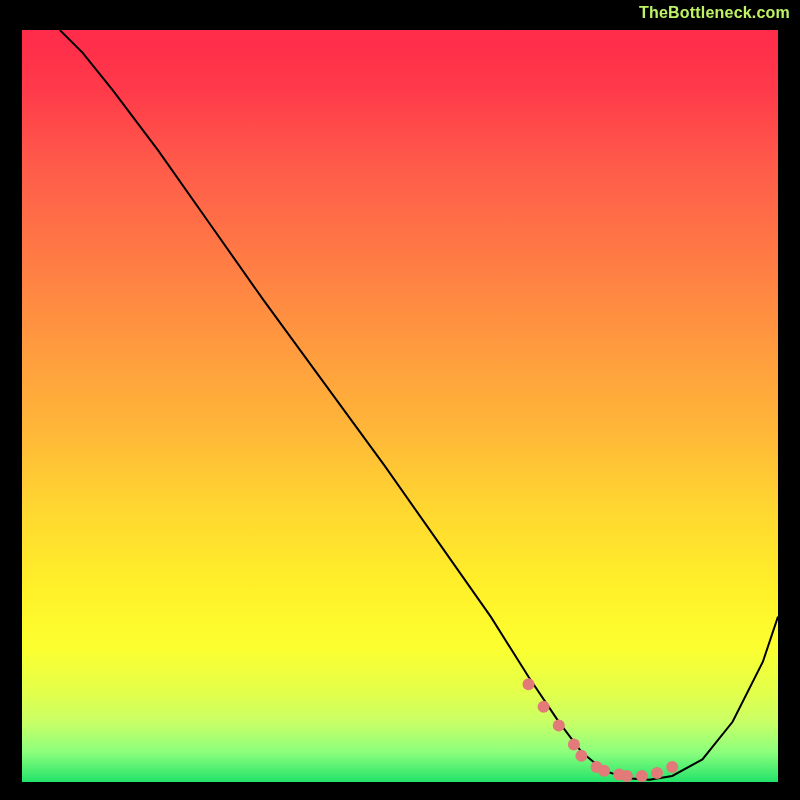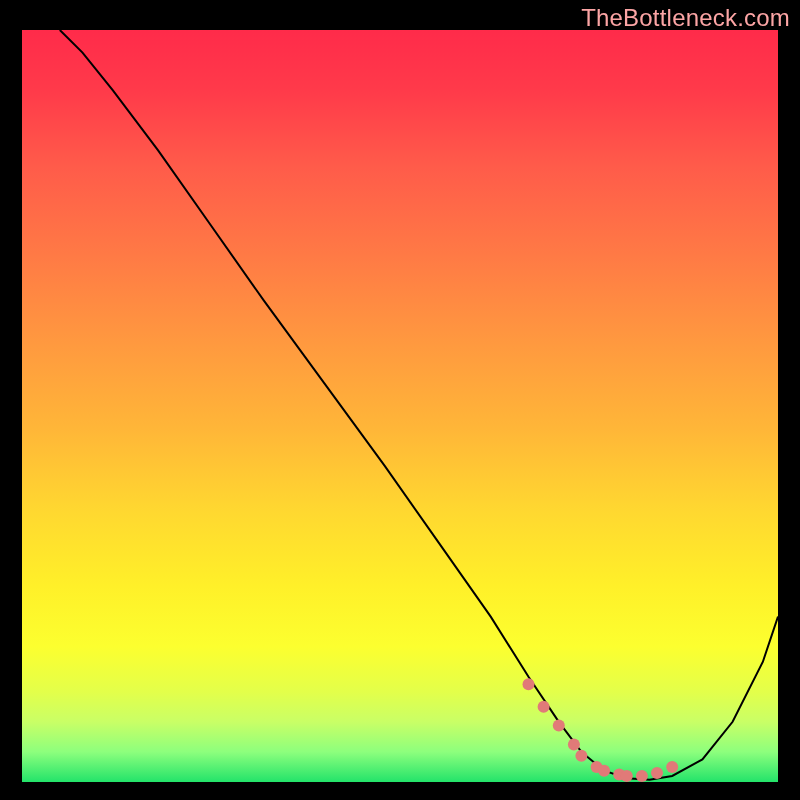--- a/index.html
+++ b/index.html
@@ -14,23 +14,23 @@
   .frame {
     position: relative;
     width: 800px;
     height: 800px;
     background: #000;
   }
   .watermark {
     position: absolute;
     top: 4px;
     right: 10px;
-    color: #fca5a5;
-    font-size: 24px;
-    font-weight: 400;
+    color: #bef264;
+    font-size: 16px;
+    font-weight: 700;
     letter-spacing: 0.2px;
     user-select: none;
   }
   .plot-box {
     position: absolute;
     left: 22px;
     top: 30px;
     width: 756px;
     height: 752px;
     background: linear-gradient(

